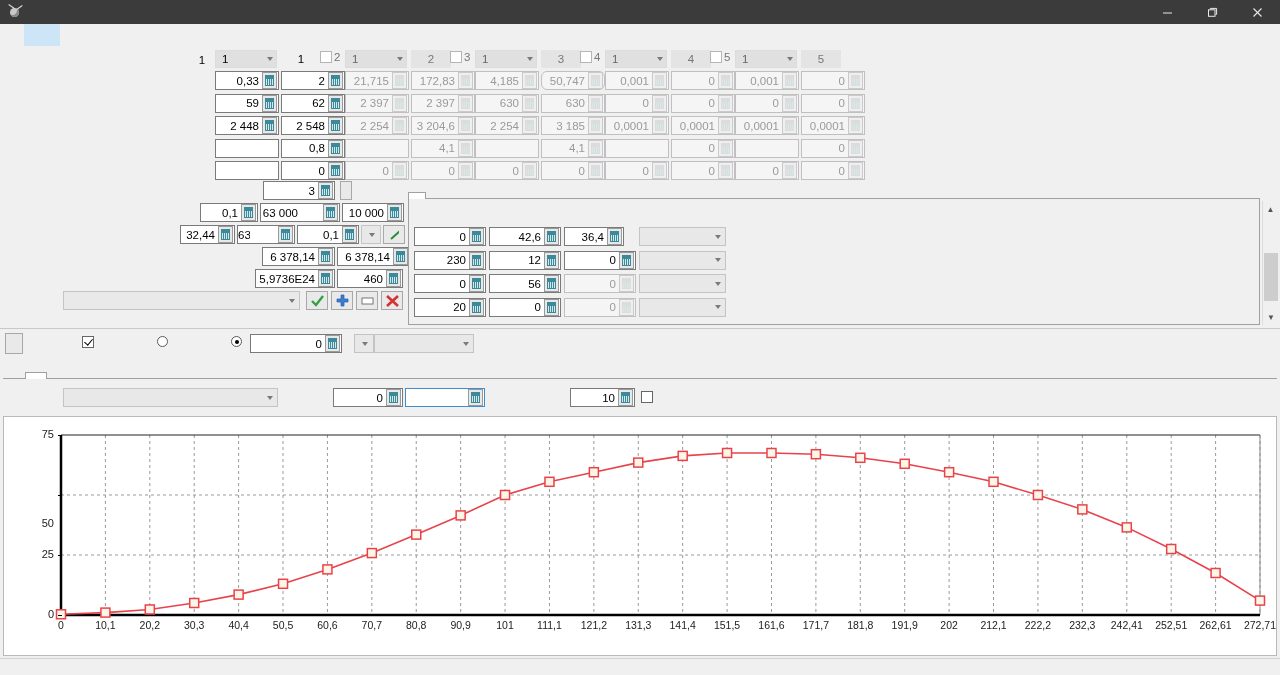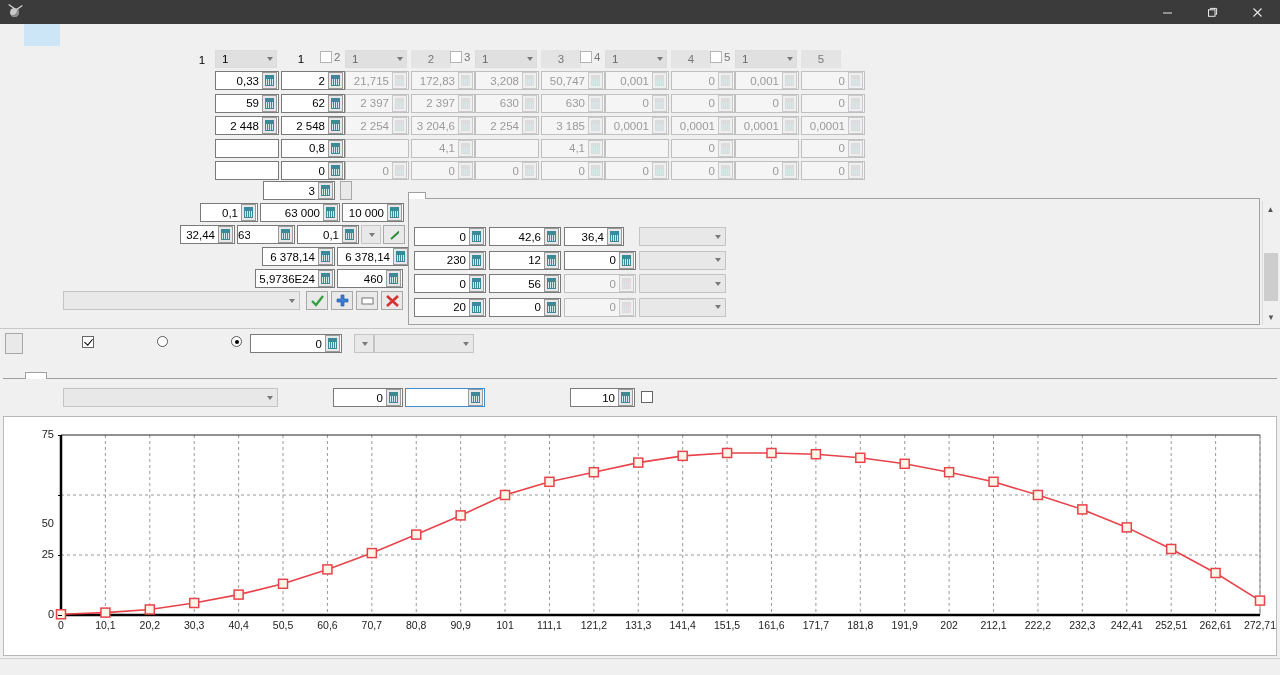--- a/index.html
+++ b/index.html
@@ -209,26 +209,26 @@
           <i></i>
         </div>
       </div>
       <div class="nf dis" style="width: 64px; position: absolute; left: 411px; top: 1px;">
         <div class="val">172,83</div>
         <div class="spin">
           <i></i>
         </div>
       </div>
       <div class="nf dis" style="width: 64px; position: absolute; left: 475px; top: 1px;">
-        <div class="val">3,208</div>
-        <div class="spin">
-          <i></i>
-        </div>
-      </div>
-      <div class="nf dis" style="width: 64px; position: absolute; left: 541px; top: 1px;">
+        <div class="val">4,185</div>
+        <div class="spin">
+          <i></i>
+        </div>
+      </div>
+      <div class="nf dis" style="width: 64px; position: absolute; left: 541px; top: 1px; border-radius: 6px;">
         <div class="val">50,747</div>
         <div class="spin">
           <i></i>
         </div>
       </div>
       <div class="nf dis" style="width: 64px; position: absolute; left: 605px; top: 1px;">
         <div class="val">0,001</div>
         <div class="spin">
           <i></i>
         </div>
@@ -500,21 +500,21 @@
       <div class="gbtn" style="position:absolute;left:340px;top:2px;"></div>
     </div>
     <div style="position:absolute;left:0;top:22px;height:22px;width:410px;">
       <div class="lbl" style="position: absolute; left: 5px; top: 3px; white-space: nowrap;"></div>
       <div class="nf" style="width: 58px; position: absolute; left: 200px; top: 2px;">
         <div class="val">0,1</div>
         <div class="spin">
           <i></i>
         </div>
       </div>
-      <div class="nf" style="width: 80px; position: absolute; left: 260px; top: 2px;">
+      <div class="nf" style="width: 80px; position: absolute; left: 260px; top: 2px; gap: 22px;">
         <div class="val">63 000</div>
         <div class="spin">
           <i></i>
         </div>
       </div>
       <div class="nf" style="width: 62px; position: absolute; left: 342px; top: 2px;">
         <div class="val">10 000</div>
         <div class="spin">
           <i></i>
         </div>

